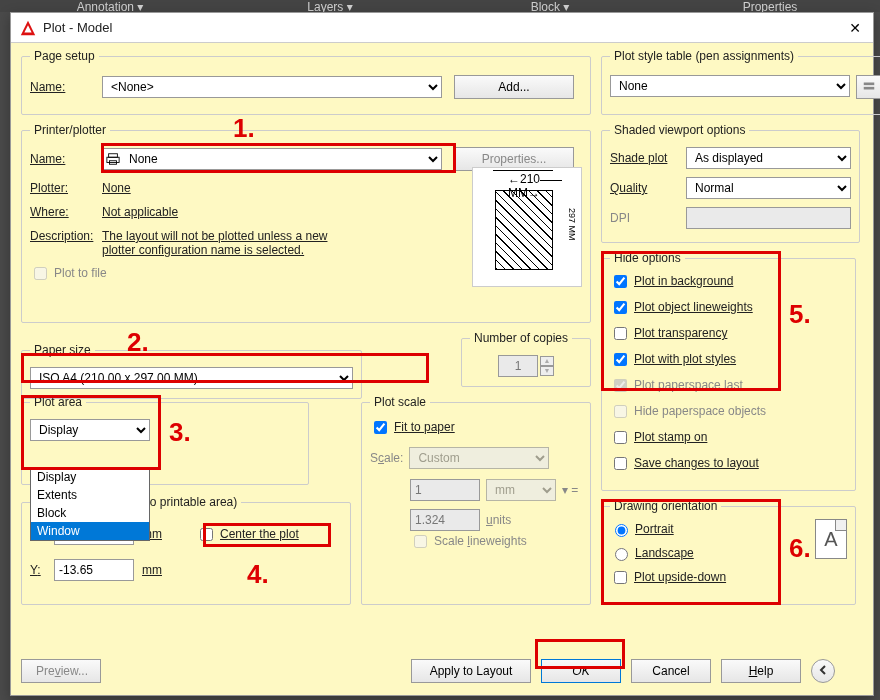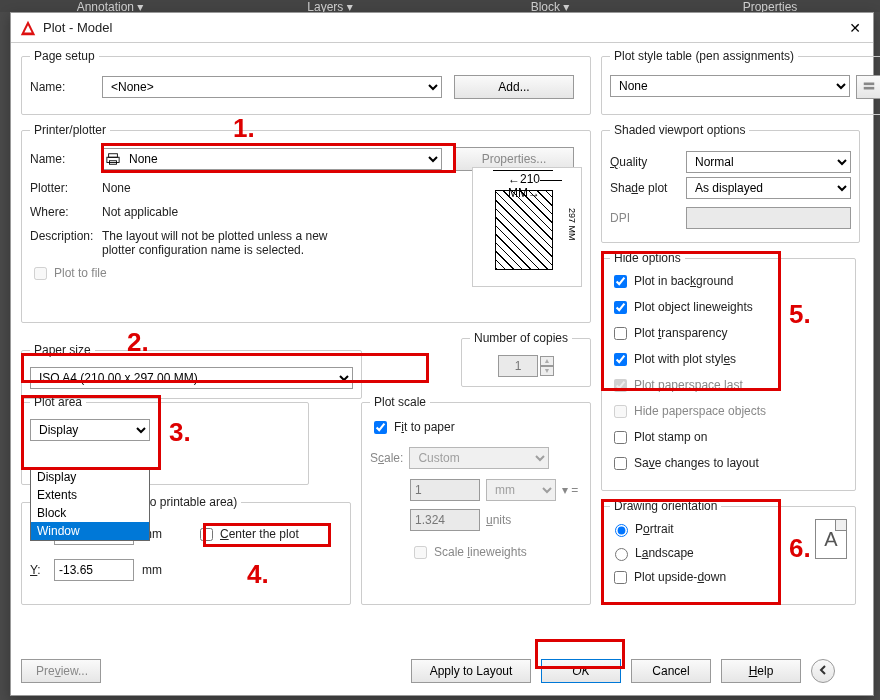--- a/index.html
+++ b/index.html
@@ -2,31 +2,31 @@
 <html><head>
 <meta charset="utf-8">
 <style>
   * { box-sizing: border-box; font-family: "Segoe UI", Tahoma, sans-serif; font-size: 12px; }
   body { margin: 0; background: #4a4a4a; width: 880px; height: 700px; position: relative; overflow: hidden; }
 
   
   .ribbon { position: absolute; top: 0; left: 0; right: 0; height: 12px; background: #444; display: flex; color: #d0d0d0; font-size: 11px; }
   .ribbon span { flex: 1; text-align: center; white-space: nowrap; overflow: hidden; }
 
-  .dialog { position: absolute; left: 10px; top: 12px; width: 864px; height: 684px; background: #ffffff; border: 1px solid #999; box-shadow: 0 4px 12px rgba(0,0,0,0.3); }
+  .dialog { position: absolute; left: 10px; top: 12px; width: 864px; height: 684px; background: #fef9c3; border: 1px solid #999; box-shadow: 0 4px 12px rgba(0,0,0,0.3); }
 
   .titlebar { height: 30px; background: #fff; display: flex; align-items: center; padding: 0 8px; border-bottom: 1px solid #ccc; }
   .titlebar .logo { width: 18px; height: 18px; margin-right: 6px; }
   .titlebar .logo svg { width: 100%; height: 100%; }
   .titlebar .title { font-size: 13px; color: #222; flex: 1; }
   .titlebar .close { width: 20px; height: 20px; display: flex; align-items: center; justify-content: center; cursor: pointer; font-size: 14px; }
 
   .content { position: absolute; top: 30px; left: 0; right: 0; bottom: 0; }
 
-  .lbl { color: #222; white-space: nowrap; }
+  .lbl { color: #222; white-space: nowrap; text-decoration: underline; }
   .dis { color: #888; }
 
   fieldset { border: 1px solid #ccc; border-radius: 2px; margin: 0; padding: 6px 8px 8px 8px; }
   legend { font-size: 12px; color: #222; padding: 0 4px; }
 
   select, input[type=text] { height: 22px; border: 1px solid #999; background: #fff; padding: 0 4px; font-size: 12px; }
   select:disabled, input:disabled { background: #eaeaea; color: #777; }
   .btn { height: 24px; border: 1px solid #999; background: linear-gradient(#fafafa,#e6e6e6); padding: 0 14px; font-size: 12px; cursor: pointer; }
   .btn:disabled { color: #888; }
 
@@ -212,21 +212,21 @@
       </div>
       <div style="display:flex; align-items:center; gap:6px; margin-top:10px; margin-left:40px;">
         <input type="text" disabled="" style="width: 70px;" value="1">
         <select disabled="" style="width:70px;"><option>mm</option></select>
         <span class="dis">▾ =</span>
       </div>
       <div style="display:flex; align-items:center; gap:6px; margin-top:8px; margin-left:40px;">
         <input type="text" disabled="" style="width: 70px;" value="1.324">
         <span class="dis"><u class="key">u</u>nits</span>
       </div>
-      <div class="chk" style="margin-top:11px; margin-left:40px;">
+      <div class="chk" style="margin-top:0; margin-left:40px;">
         <input type="checkbox" disabled="" style="">
         <span class="dis">Scale <u class="key">l</u>ineweights</span>
       </div>
     </fieldset>
 
     <fieldset style="position:absolute; left:590px; top:6px; width:290px; height:66px;">
       <legend>Plot style table (pen assignments)</legend>
       <div style="display:flex; gap:6px; margin-top:6px;">
         <select style="flex:1;"><option>None</option></select>
         <button class="btn" style="width:26px; padding:0;">
@@ -235,27 +235,27 @@
                 <rect x="2" y="4" width="12" height="3" fill="#888"></rect>
                 <rect x="2" y="9" width="12" height="3" fill="#888"></rect>
               </svg>
           </span>
         </button>
       </div>
     </fieldset>
 
     <fieldset style="position:absolute; left:590px; top:80px; width:255px; height:120px;">
       <legend>Shaded viewport options</legend>
+      <div style="display:flex; align-items:center; gap:8px; margin-top:4px;">
+        <span class="lbl" style="width:68px;">Sha<u class="key">d</u>e plot</span>
+        <select style="flex:1;"><option>As displayed</option></select>
+      </div>
       <div style="display:flex; align-items:center; gap:8px; margin-top:8px;">
         <span class="lbl" style="width:68px;"><u class="key">Q</u>uality</span>
         <select style="flex:1;"><option>Normal</option></select>
-      </div>
-      <div style="display:flex; align-items:center; gap:8px; margin-top:4px;">
-        <span class="lbl" style="width:68px;">Sha<u class="key">d</u>e plot</span>
-        <select style="flex:1;"><option>As displayed</option></select>
       </div>
       <div style="display:flex; align-items:center; gap:8px; margin-top:8px;">
         <span class="dis" style="width:68px;">DPI</span>
         <input type="text" disabled="" style="flex: 1 1 0%;" value="">
       </div>
     </fieldset>
 
     <fieldset style="position:absolute; left:590px; top:208px; width:255px; height:240px;">
       <legend>Hide options</legend>
       <div class="chk">

